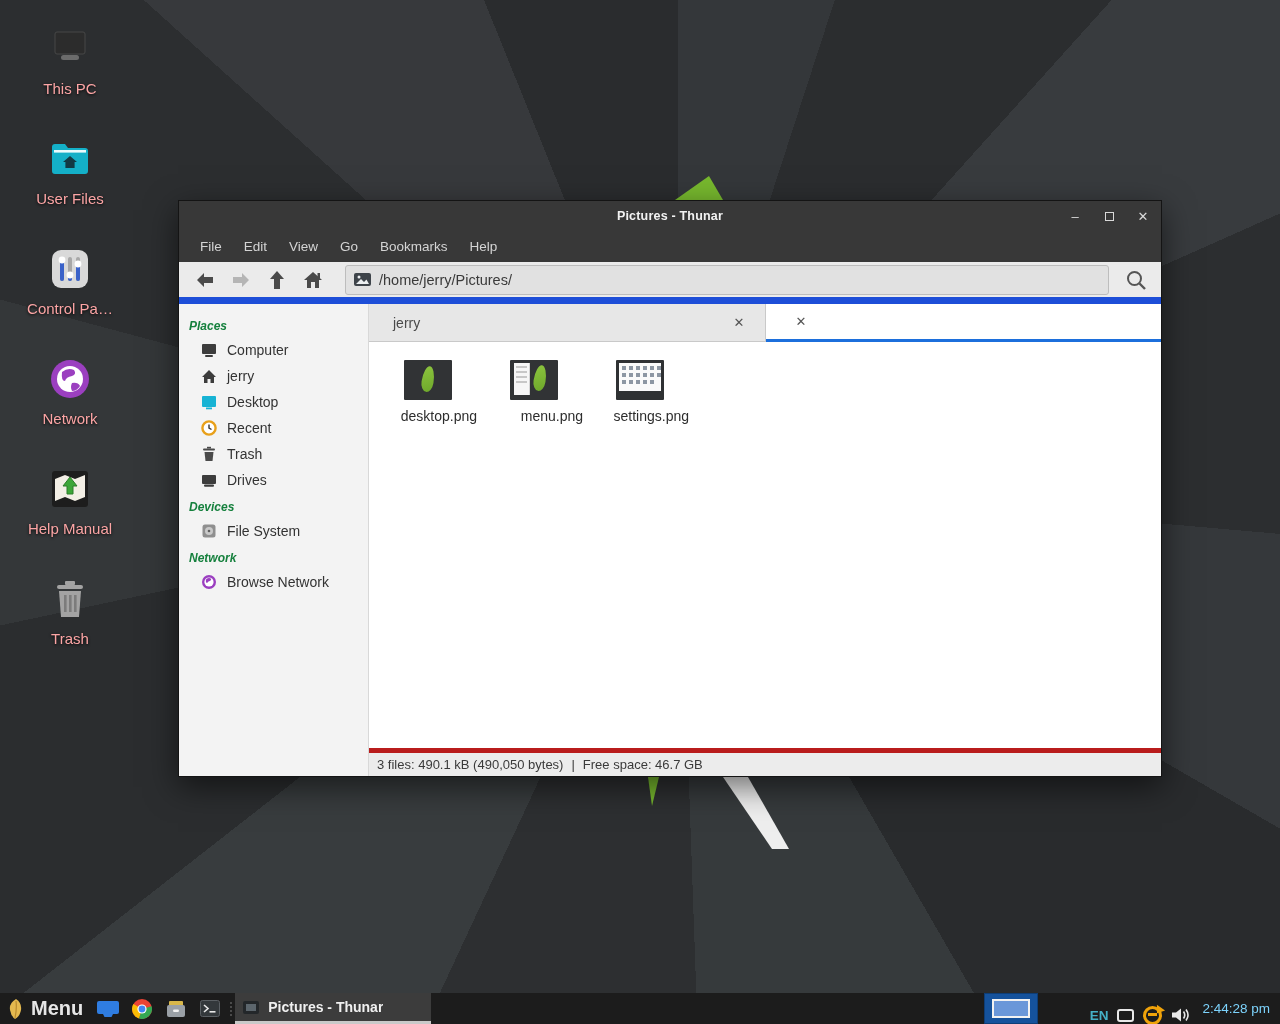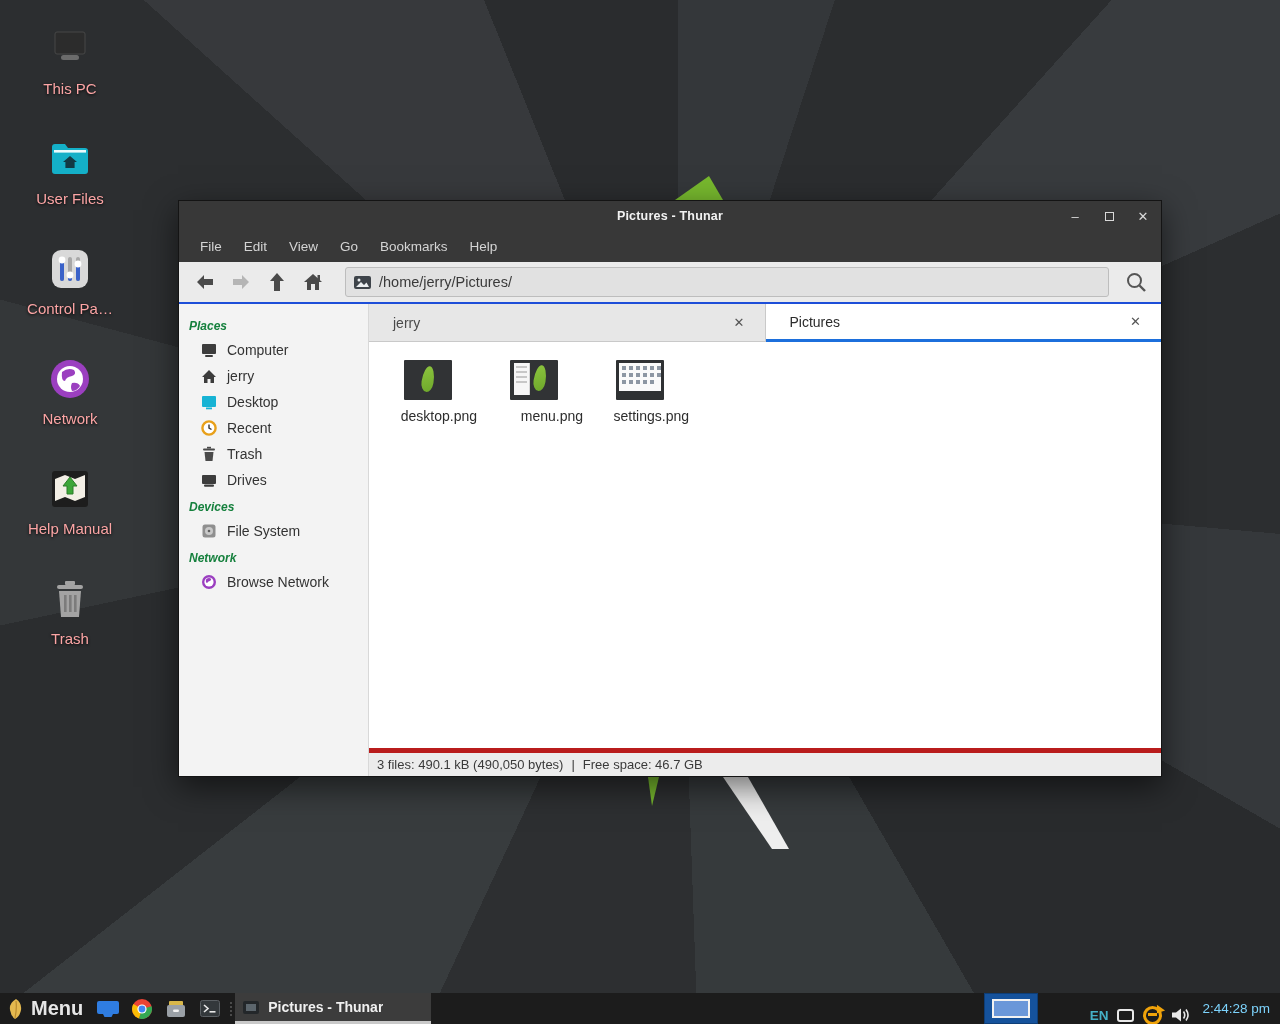--- a/index.html
+++ b/index.html
@@ -27,21 +27,21 @@
     border:1px solid #141414; box-shadow:0 10px 30px rgba(0,0,0,.55); display:flex; flex-direction:column; background:#fff; }
   .titlebar { height:30px; background:#383838; position:relative; display:flex; align-items:center; justify-content:center; flex:0 0 30px; }
   .titlebar .title { color:#f2f2f2; font-size:12.5px; font-weight:bold; letter-spacing:.2px; }
   .win-controls { position:absolute; right:8px; top:0; height:30px; display:flex; align-items:center; gap:14px; }
   .wc { width:20px; height:20px; display:flex; align-items:center; justify-content:center; color:#d9d9d9; font-size:13px; cursor:pointer; }
   .wc .maxbox { width:9px; height:9px; border:1.5px solid #d9d9d9; display:block; }
 
   .menubar { height:31px; background:#383838; display:flex; align-items:center; padding-left:10px; flex:0 0 31px; }
   .menubar span { color:#d4d4d4; font-size:13.5px; padding:5px 11px; cursor:pointer; }
 
-  .toolbar { height:42px; background:#ebebeb; border-bottom:2px solid #1d4ed8; display:flex; align-items:center; padding:0 8px; flex:0 0 42px; }
+  .toolbar { height:42px; background:#ebebeb; border-bottom:7px solid #1d4ed8; display:flex; align-items:center; padding:0 8px; flex:0 0 42px; }
   .navbtn { width:36px; height:32px; display:flex; align-items:center; justify-content:center; border-radius:3px; cursor:pointer; }
   .pathfield { flex:1; height:30px; margin:0 10px 0 14px; background:#e1e1e1; border:1px solid #bdbdbd; border-radius:3px;
     display:flex; align-items:center; padding:0 8px; gap:8px; }
   .pathfield .ptxt { font-size:14.5px; color:#3a3a3a; }
   .searchbtn { width:34px; height:32px; display:flex; align-items:center; justify-content:center; cursor:pointer; }
 
   .main { flex:1; display:flex; min-height:0; }
   .sidebar { width:190px; background:#f3f3f3; border-right:1px solid #d8d8d8; padding-top:8px; overflow:hidden; }
   .sb-header { font-size:12px; font-weight:bold; color:#15803d; padding:5px 10px 4px 10px;font-style:italic; }
   .sb-row { height:26px; display:flex; align-items:center; padding-left:22px; gap:10px; font-size:14px; color:#333; cursor:pointer; }
@@ -326,21 +326,20 @@
       </div>
     </div>
 
     <div class="rightpane">
       <div class="tabbar">
         <div class="tab inactive">
           <span class="tlabel">jerry</span>
           <span class="tclose">✕</span>
         </div>
         <div class="tab active">
-          <span class="tlabel">Pictures</span>
           <span class="tclose">✕</span>
         </div>
       </div>
 
       <div class="files">
         <div class="fitem">
           <div class="thumbwrap">
             <div class="thumb dark t-desktop">
                 <span class="leaf"></span>
               </div>

